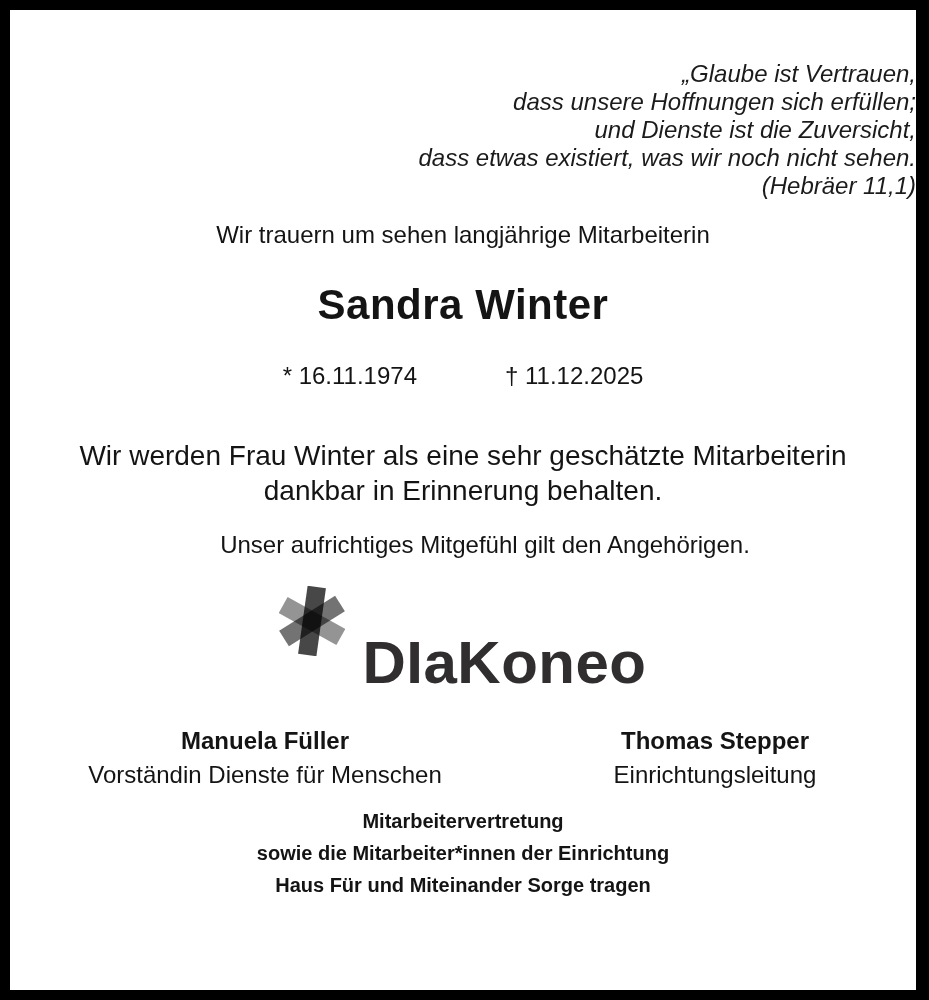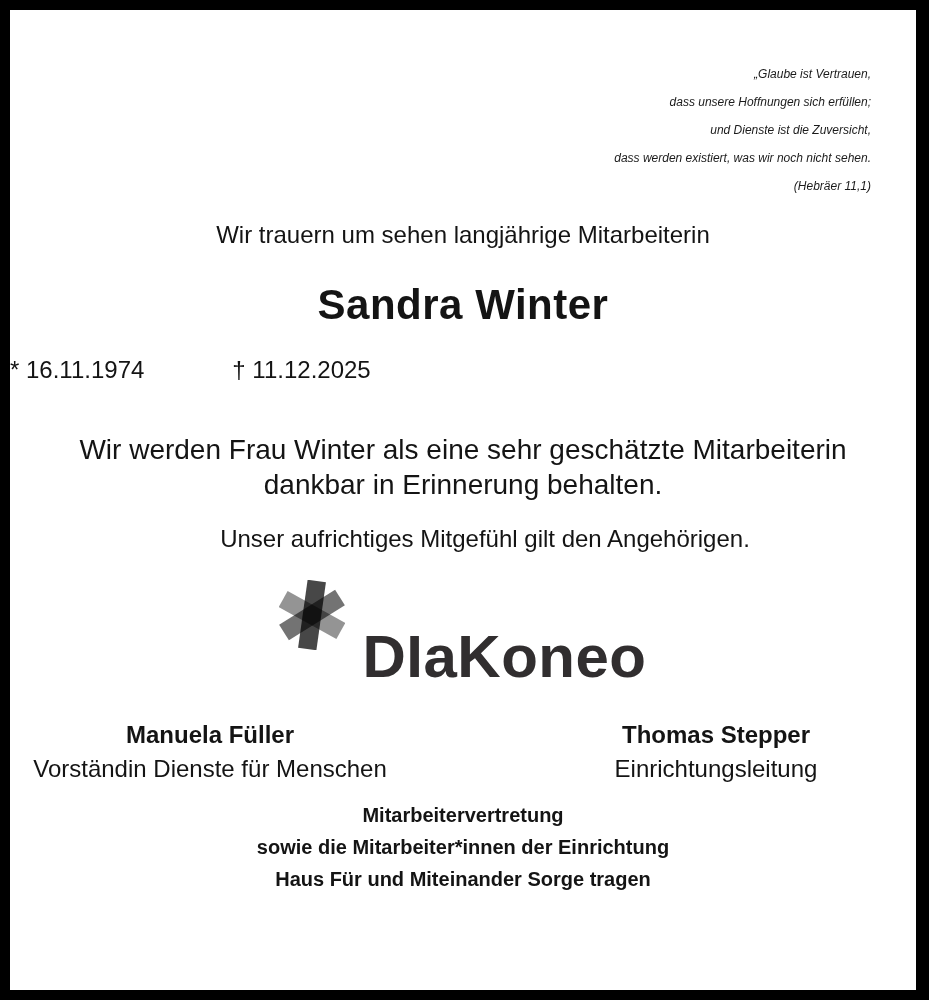--- a/index.html
+++ b/index.html
@@ -12,42 +12,42 @@
     border-style: solid;
     border-color: #000000;
     border-width: 10px 13px 10px 10px;
     font-family: "Liberation Sans", sans-serif;
     color: #141414;
     text-align: center;
     overflow: hidden;
   }
   .quote {
     margin-top: 50px;
-    padding-right: 45px;
     text-align: right;
     font-style: italic;
-    font-size: 12px;
+    font-size: 24px;
     line-height: 28px;
     color: #1b1b1b;
   }
   .intro {
     margin-top: 18px;
     font-size: 24px;
     line-height: 34px;
   }
   .deceased-name {
     margin: 14px 0 0 0;
     font-size: 42px;
     line-height: 78px;
     font-weight: bold;
     letter-spacing: 0.5px;
   }
   .dates {
-    margin-top: 10px;
+    margin-top: 16px;
     display: flex;
+    justify-content: center;
     gap: 88px;
     font-size: 24px;
     line-height: 32px;
   }
   .body-p1 { margin-top: 46px; font-size: 28px; line-height: 35px; }
   .body-p2 { margin-top: 19px; font-size: 24px; line-height: 35px; padding-left: 44px; }
 
   .logo {
     margin-top: 24px;
     height: 106px;
@@ -62,21 +62,22 @@
     font-size: 60px;
     line-height: 60px;
     font-weight: bold;
     letter-spacing: 0.5px;
     color: #312e2f;
   }
 
   .signatories {
     margin-top: 32px;
     display: flex;
-    justify-content: space-between;
+    justify-content: flex-start;
+    padding-left: 55px;
     gap: 50px;
     font-size: 24px;
     line-height: 34px;
   }
   .signatory { width: 400px; text-align: center; }
   .sig-name { font-weight: bold; }
 
   .footer {
     margin-top: 13px;
     font-weight: bold;
@@ -86,21 +87,21 @@
 </style>
 </head>
 <body>
 
 <div class="page">
 
   <div class="quote">
     <div>„Glaube ist Vertrauen,</div>
     <div>dass unsere Hoffnungen sich erfüllen;</div>
     <div>und Dienste ist die Zuversicht,</div>
-    <div>dass werden existiert, was wir noch nicht sehen.</div>
+    <div>dass etwas existiert, was wir noch nicht sehen.</div>
     <div>(Hebräer 11,1)</div>
   </div>
 
   <div class="intro">Wir trauern um sehen langjährige Mitarbeiterin</div>
 
   <h1 class="deceased-name">Sandra Winter</h1>
 
   <div class="dates">
     <span>* 16.11.1974</span>
     <span>† 11.12.2025</span>

